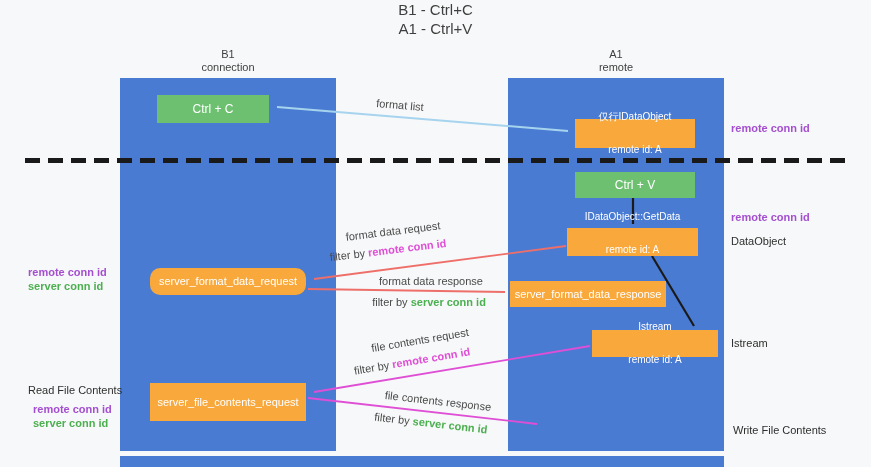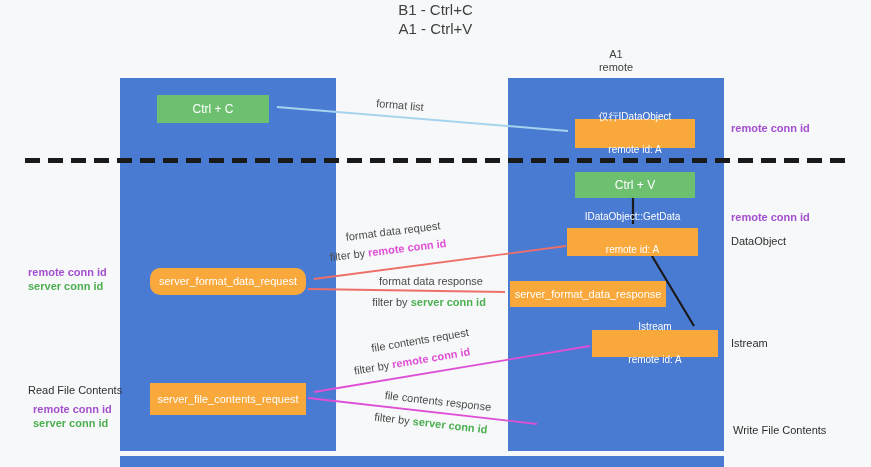--- a/index.html
+++ b/index.html
@@ -75,20 +75,24 @@
 </head>
 <body>
 
 <div class="canvas">
 
   <div class="title">
     <div>B1 - Ctrl+C</div>
     <div>A1 - Ctrl+V</div>
   </div>
 
+  <div class="lane-header" style="left:120px; top:48px;">
+    <div>B1</div>
+    <div>connection</div>
+  </div>
   <div class="lane-header" style="left:508px; top:48px;">
     <div>A1</div>
     <div>remote</div>
   </div>
 
   <div class="lane" style="left:120px; top:78px; width:216px; height:373px;"></div>
   <div class="lane" style="left:508px; top:78px; width:216px; height:373px;"></div>
   <div class="lane" style="left:120px; top:456px; width:604px; height:11px;"></div>
 
   <div class="dashed-line"></div>
@@ -141,21 +145,21 @@
 
   <div class="node orange" style="left:510px; top:281px; width:156px; height:26px;">
     <span>server_format_data_response</span>
   </div>
 
   <div class="node orange two-line" style="left:592px; top:330px; width:126px; height:27px;">
     <span>Istream</span>
     <span>remote id: A</span>
   </div>
 
-  <div class="node orange" style="left:150px; top:383px; width:156px; height:32px;">
+  <div class="node orange" style="left:150px; top:383px; width:156px; height:38px;">
     <span>server_file_contents_request</span>
   </div>
 
 
   <div class="arrow-label" style="left:400px; top:105px; transform:translate(-50%,-50%) rotate(5deg);">format list</div>
 
   <div class="arrow-label" style="left:393px; top:231px; transform:translate(-50%,-50%) rotate(-7deg);">format data request</div>
 
   <div class="arrow-label" style="left:388px; top:250px; transform:translate(-50%,-50%) rotate(-7deg);">
     <span>filter by</span>

